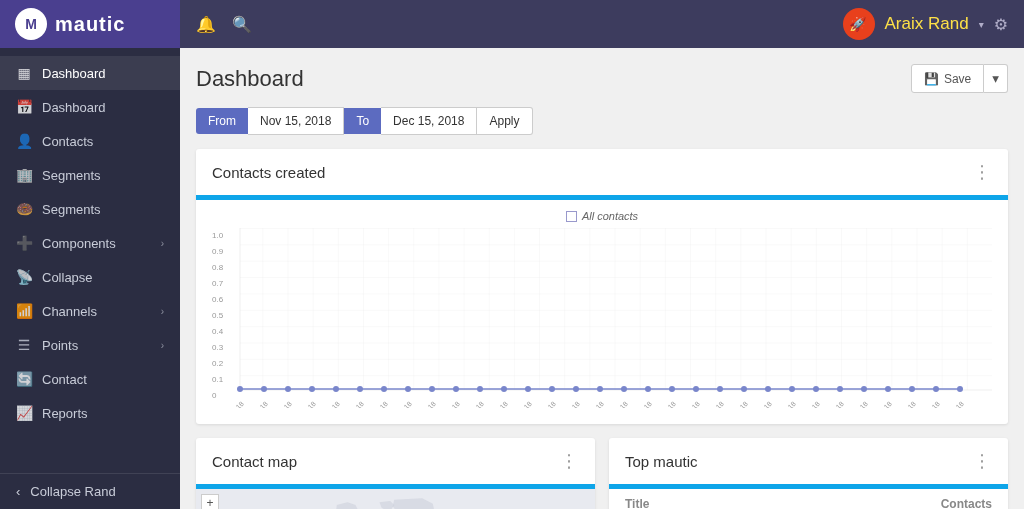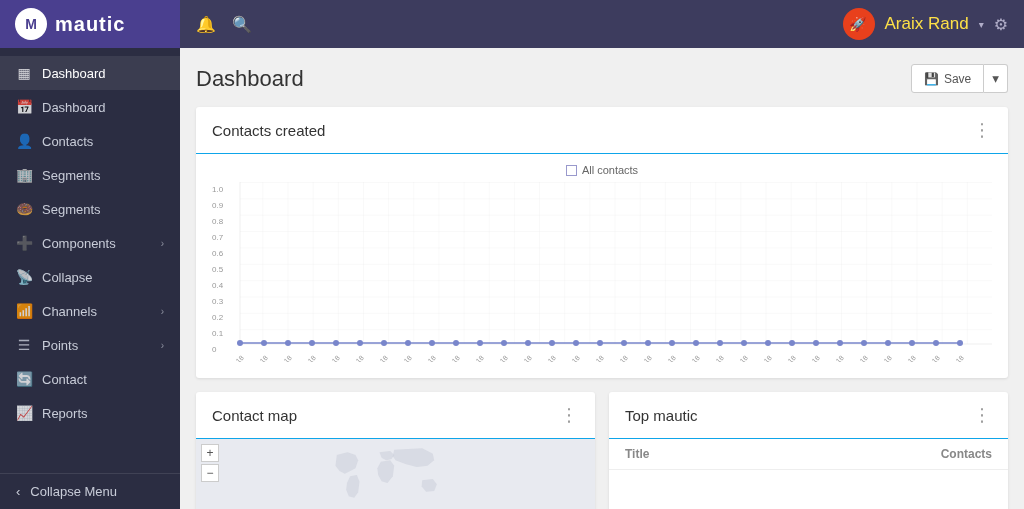--- a/index.html
+++ b/index.html
@@ -117,29 +117,29 @@
       border-radius: 0 3px 3px 0;
     }
 
     
     .widget-card {
       background: white; border-radius: 3px; margin-bottom: 14px;
       box-shadow: 0 1px 3px rgba(0,0,0,0.1);
     }
     .widget-header {
       padding: 12px 16px; display: flex; align-items: center; justify-content: space-between;
-      border-bottom: 1px solid #0ea5e9;
+      border-bottom: 5px solid #0ea5e9;
     }
     .widget-title { font-size: 15px; font-weight: 400; color: #333; }
     .widget-menu { color: #999; cursor: pointer; font-size: 18px; letter-spacing: 1px; }
     .widget-body { padding: 10px 16px 16px; }
 
     
     .chart-container { position: relative; width: 100%; }
-    .chart-legend { display: flex; align-items: center; gap: 5px; justify-content: center; margin-bottom: 6px; font-size: 11px; color: #666; }
+    .chart-legend { display: flex; align-items: center; gap: 5px; justify-content: center; margin-bottom: 6px; font-size: 11px; color: #666; font-style: italic; }
     .legend-checkbox { width: 11px; height: 11px; border: 1px solid #9999cc; background: white; display: inline-block; }
 
     .chart-area { position: relative; height: 180px; }
     .chart-svg { width: 100%; height: 100%; }
 
     
     .bottom-row { display: flex; gap: 14px; }
     .widget-card.half { flex: 1; margin-bottom: 0; }
     .map-controls { position: absolute; top: 5px; left: 5px; display: flex; flex-direction: column; gap: 2px; }
     .map-btn { width: 18px; height: 18px; background: white; border: 1px solid #ccc; display: flex; align-items: center; justify-content: center; font-size: 12px; cursor: pointer; color: #555; }
@@ -212,21 +212,21 @@
 
     </div>
       <div class="nav-item">
       <span class="nav-icon">📈</span>
       <span>Reports</span>
 
     </div>
     </div>
   <div class="sidebar-footer">
     <span>‹</span>
-    <span>Collapse Menu</span>
+    <span>Collapse Rand</span>
   </div>
 </nav>
 
 <div id="main">
 
   <div id="topbar">
     <div class="topbar-left">
       <span class="topbar-icon">🔔</span>
       <span class="topbar-icon">🔍</span>
     </div>
@@ -244,20 +244,27 @@
       <h1 class="dash-title">Dashboard</h1>
       <div class="save-btn-group">
         <button class="save-btn">
           <span>💾</span>
           <span>Save</span>
         </button>
         <button class="save-dropdown">▾</button>
       </div>
     </div>
 
+    <div class="date-filter">
+      <span class="df-label">From</span>
+      <span class="df-date">Nov 15, 2018</span>
+      <span class="df-to">To</span>
+      <span class="df-date2">Dec 15, 2018</span>
+      <button class="df-apply">Apply</button>
+    </div>
 
     <div class="widget-card">
       <div class="widget-header">
         <span class="widget-title">Contacts created</span>
         <span class="widget-menu">⋮</span>
       </div>
       <div class="widget-body">
         <div class="chart-container">
           <div class="chart-legend">
             <span class="legend-checkbox"></span>

